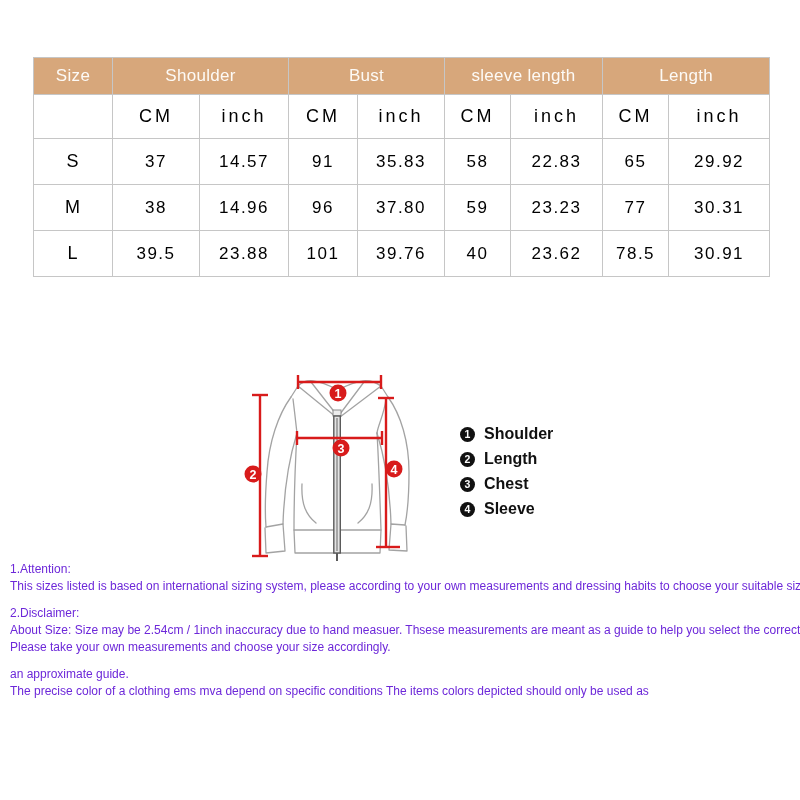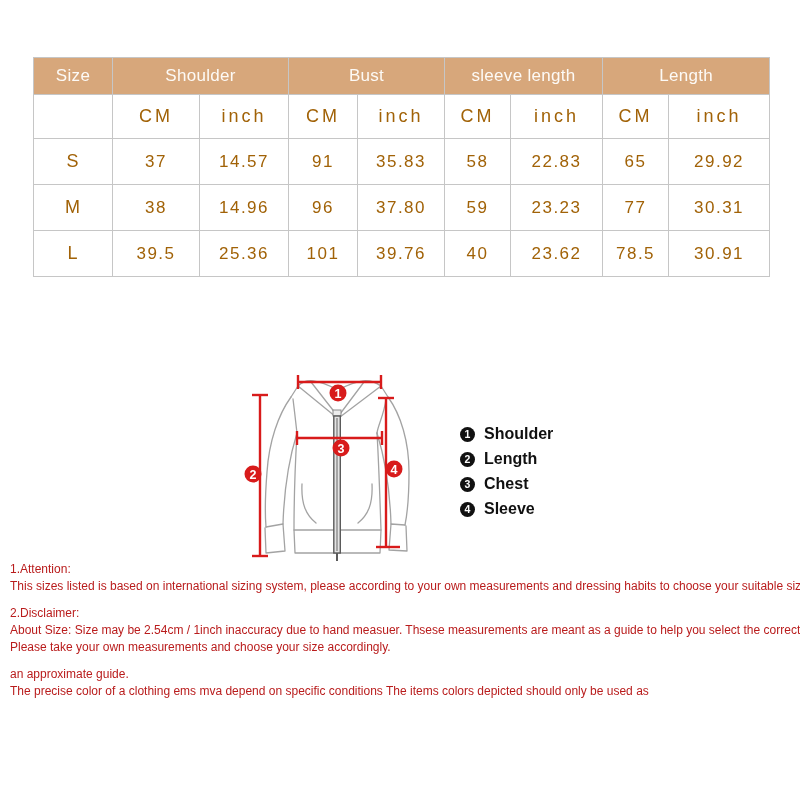--- a/index.html
+++ b/index.html
@@ -10,21 +10,21 @@
     overflow:hidden; margin:0 auto;
   }
 
   
   table.size-table {
     position:absolute; left:33px; top:57px; width:736px;
     border-collapse:collapse; table-layout:fixed;
   }
   table.size-table th, table.size-table td {
     border:1px solid #c6c6c6; text-align:center; vertical-align:middle;
-    color:#a16207; overflow:hidden;
+    color:#000000; overflow:hidden;
   }
   tr.head-row th {
     background:#d7a77b; color:#fdfaf6; font-weight:400; font-size:17px;
     height:37px; letter-spacing:.3px;
   }
   tr.units-row td { height:44px; font-size:18px; letter-spacing:3px; }
   tr.data-row td { height:46px; font-size:17px; letter-spacing:1.5px; }
   tr.data-row td.size-label { font-size:18px; letter-spacing:1px; }
 
   
@@ -33,21 +33,21 @@
   .legend { position:absolute; left:460px; top:426px; }
   .legend-row { display:flex; align-items:center; height:16px; margin-bottom:9px; }
   .legend-marker {
     width:15px; height:15px; border-radius:50%; background:#111; color:#fff;
     font-size:10.5px; font-weight:bold; line-height:15px; text-align:center;
     flex:0 0 15px;
   }
   .legend-label { margin-left:9px; font-size:16px; font-weight:600; color:#111; }
 
   
-  .notes { position:absolute; left:10px; top:561px; width:788px; color:#b91c1c; }
+  .notes { position:absolute; left:10px; top:561px; width:788px; color:#6d28d9; }
   .note { margin-bottom:10px; }
   .note div { font-size:12px; line-height:17px; white-space:nowrap; }
 </style>
 </head>
 <body>
 
 <div id="app">
 
   <table class="size-table">
     <colgroup>
@@ -98,21 +98,21 @@
         <td>96</td>
         <td>37.80</td>
         <td>59</td>
         <td>23.23</td>
         <td>77</td>
         <td>30.31</td>
       </tr>
       <tr class="data-row">
         <td class="size-label">L</td>
         <td>39.5</td>
-        <td>25.36</td>
+        <td>23.88</td>
         <td>101</td>
         <td>39.76</td>
         <td>40</td>
         <td>23.62</td>
         <td>78.5</td>
         <td>30.91</td>
       </tr>
     </tbody>
   </table>
 

